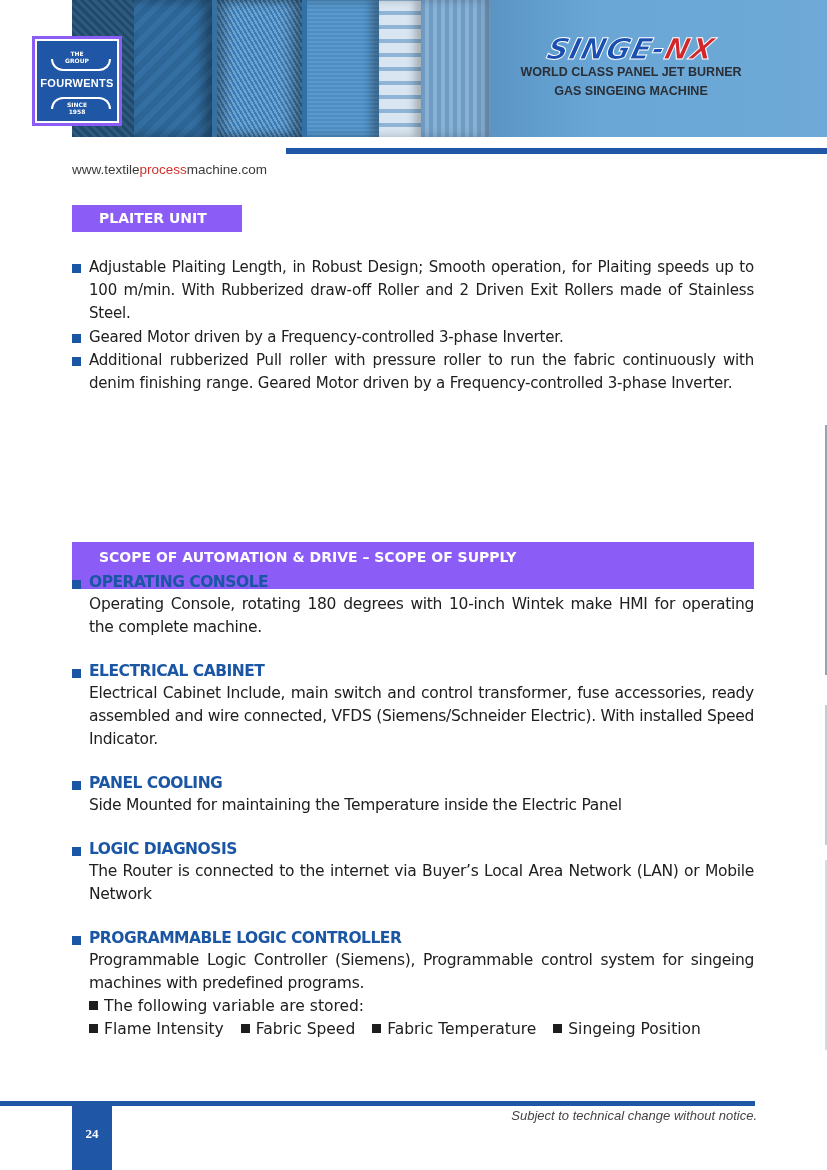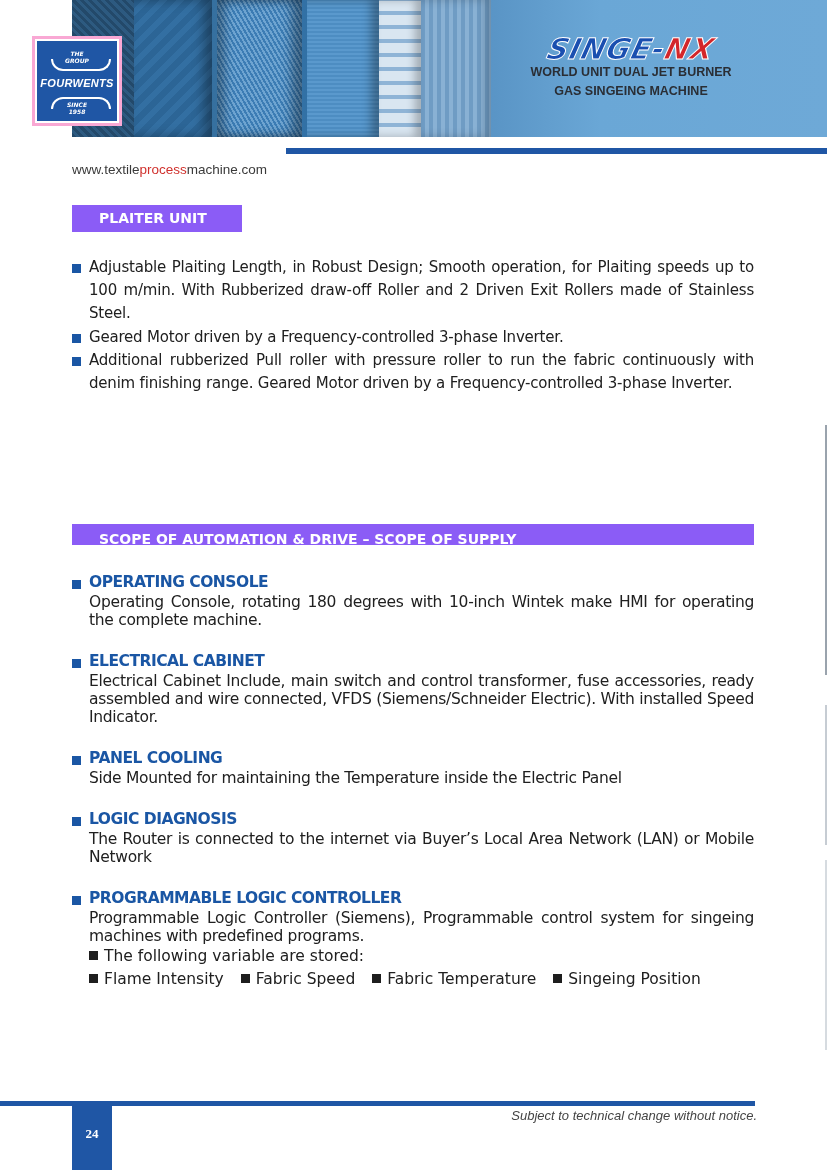--- a/index.html
+++ b/index.html
@@ -10,21 +10,21 @@
   .banner { position:absolute; left:72px; top:0; width:755px; height:137px; overflow:hidden;
             background:linear-gradient(90deg,#2a5275 0%,#2f6a98 14%,#3d77a8 24%,#2d6ea4 34%,#4a8bc0 44%,#5a95c6 56%,#6aa7d6 70%,#6ea9d7 100%); }
   .roll { position:absolute; top:0; height:137px; }
   .roll.r1 { left:0; width:62px; background:repeating-linear-gradient(45deg,#23496a 0 3px,#2d5a80 3px 6px); }
   .roll.r2 { left:62px; width:78px; background:repeating-linear-gradient(135deg,#2c6596 0 6px,#336fa2 6px 12px); box-shadow: inset -8px 0 12px rgba(0,0,0,.35); }
   .roll.r3 { left:145px; width:85px; background:repeating-linear-gradient(60deg,#3c7cb4 0 2px,#6ea4d1 2px 4px); box-shadow: inset -10px 0 12px rgba(0,0,0,.35), inset 8px 0 10px rgba(0,0,0,.3); }
   .roll.r4 { left:235px; width:72px; background:repeating-linear-gradient(0deg,#4d8dc2 0 2px,#5a99cd 2px 4px); box-shadow: inset -8px 0 10px rgba(0,0,0,.3); }
   .roll.r5 { left:307px; width:42px; background:repeating-linear-gradient(0deg,#d9e6f1 0 10px,#8fb4d6 10px 14px); box-shadow: inset -6px 0 8px rgba(0,0,0,.25); }
   .roll.r6 { left:349px; width:70px; background:repeating-linear-gradient(90deg,#6f9cc4 0 4px,#89b1d4 4px 8px); box-shadow: inset -6px 0 10px rgba(0,0,0,.2); }
 
-  .logo { position:absolute; left:32px; top:36px; width:90px; height:90px; background:#f9a8d4; padding:3px; box-sizing:border-box;font-style:italic; }
+  .logo { position:absolute; left:32px; top:36px; width:90px; height:90px; background:#8b5cf6; padding:3px; box-sizing:border-box; }
   .logo-inner { width:100%; height:100%; background:#1f56a5; border:2px solid #fff; box-sizing:border-box; position:relative; color:#fff; text-align:center; }
   .logo .t-small { font-size:6px; font-weight:bold; line-height:7px; }
   .logo .l-the { position:absolute; top:9px; left:0; right:0; }
   .logo .l-name { position:absolute; top:36px; left:0; right:0; font-size:11px; font-weight:bold; letter-spacing:0.3px; font-family:"Liberation Sans", sans-serif; }
   .logo .l-since { position:absolute; top:60px; left:0; right:0; }
   .logo .arc { position:absolute; left:14px; width:56px; height:10px; border:2px solid #fff; }
   .logo .arc.top { top:18px; border-top:none; border-radius:0 0 30px 30px; }
   .logo .arc.bot { top:56px; border-bottom:none; border-radius:30px 30px 0 0; }
 
   .brand { position:absolute; left:505px; top:35px; width:252px; text-align:center; }
@@ -34,32 +34,32 @@
   .brand-logo .nx { color:#d3262a; }
   .brand-sub { font-family:"Liberation Sans", sans-serif; font-weight:bold; font-size:12.5px; color:#2a2e35; line-height:19px; }
 
   .site-line { position:absolute; left:72px; top:143px; font-family:"Liberation Sans", sans-serif; font-size:13.5px; color:#3a3a3a;margin-top:19px; }
   .site-line .hl { color:#d0312d; }
   .site-bar { position:absolute; left:286px; top:148px; width:541px; height:6px; background:#1f56a5; }
 
   
   .sec-head { position:absolute; left:72px; background:#8b5cf6; color:#fff; font-family:"DejaVu Sans", sans-serif; font-weight:bold; font-size:14px; box-sizing:border-box; padding-left:27px; }
   .sec-head.plaiter { top:205px; width:170px; height:27px; line-height:27px; }
-  .sec-head.scope { top:524px; width:682px; height:21px; line-height:31px; }
+  .sec-head.scope { top:542px; width:682px; height:47px; line-height:31px; }
 
   .body-text { position:absolute; left:72px; width:682px; font-family:"DejaVu Sans", sans-serif; font-size:15px; line-height:23.2px; color:#202020; }
   .bullet-item { position:relative; padding-left:17px; text-align:justify; letter-spacing:-0.2px; }
   .bullet-item .sq { position:absolute; left:0; top:8px; width:9px; height:9px; background:#1a56a4; }
   .plaiter-list { top:256px; }
 
   .scope-list { top:572px; font-size:15.5px; }
   .scope-item { position:relative; padding-left:17px; margin-bottom:22px; }
   .scope-item .sq { position:absolute; left:0; top:8px; width:9px; height:9px; background:#1a56a4; }
   .scope-title { color:#1a56a4; font-weight:bold; font-size:15.5px; letter-spacing:-0.5px; line-height:21px; }
-  .scope-desc { text-align:justify; line-height:18px; letter-spacing:-0.3px; }
+  .scope-desc { text-align:justify; line-height:23px; letter-spacing:-0.3px; }
   .sub-row { position:relative; }
   .bsq { display:inline-block; width:9px; height:9px; background:#1e1e1e; margin-right:6px; vertical-align:1px; }
   .var-item { margin-right:12px; }
 
   
   .footer-bar { position:absolute; left:0; top:1101px; width:755px; height:5px; background:#1f56a5; }
   .page-tab { position:absolute; left:72px; top:1101px; width:40px; height:69px; background:#1f56a5; color:#fff; font-weight:bold; font-size:13px; text-align:center;font-family:Liberation Serif, serif; }
   .page-tab span { display:block; margin-top:25px; }
   .disclaimer { position:absolute; right:70px; top:1108px; font-style:italic; font-size:13px; color:#444; font-family:Liberation Sans, sans-serif; }
 
@@ -88,21 +88,21 @@
     <div class="arc bot"></div>
     <div class="l-since">
       <div class="t-small">SINCE</div>
       <div class="t-small">1958</div>
     </div>
   </div>
 </div>
 
 <div class="brand">
   <div class="brand-logo"><span class="singe">SINGE-</span><span class="nx">NX</span></div>
-  <div class="brand-sub">WORLD UNIT DUAL JET BURNER</div>
+  <div class="brand-sub">WORLD CLASS PANEL JET BURNER</div>
   <div class="brand-sub">GAS SINGEING MACHINE</div>
 </div>
 
 <div class="site-line"><span>www.textile</span><span class="hl">process</span><span>machine.com</span></div>
 <div class="site-bar"></div>
 
 <div class="sec-head plaiter">PLAITER UNIT</div>
 
 <div class="body-text plaiter-list">
   <div class="bullet-item"><span class="sq"></span><span>Adjustable Plaiting Length, in Robust Design; Smooth operation, for Plaiting speeds up to 100 m/min. With Rubberized draw-off Roller and 2 Driven Exit Rollers made of Stainless Steel.</span></div>

